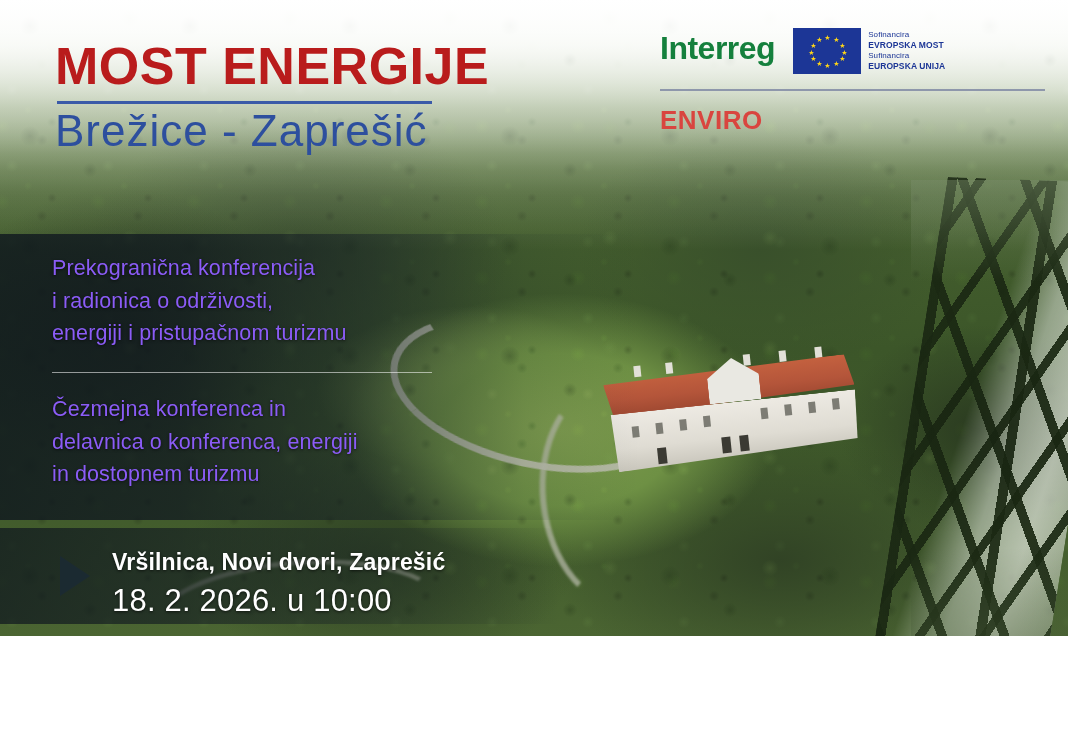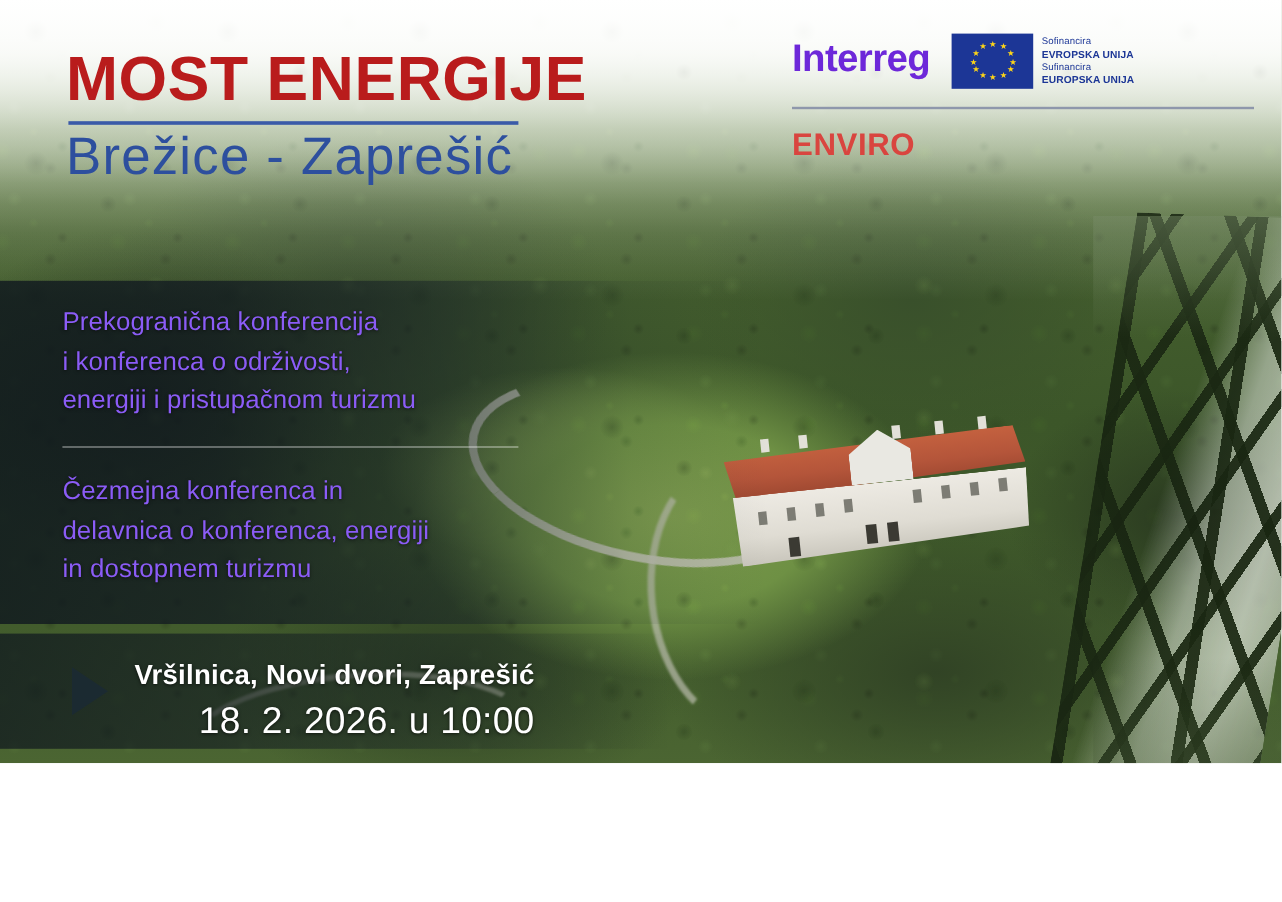--- a/index.html
+++ b/index.html
@@ -148,21 +148,21 @@
   #title-rule { width:375px; height:3px; background:#3a5aa8; margin:9px 0 3px 2px; }
   #sub-title {
     font-size:44px; color:#2d4f9e; letter-spacing:1px; line-height:1.08;
     font-family:"Liberation Sans", sans-serif;
   }
 
   
   #interreg-block { position:absolute; left:660px; top:28px; width:390px; }
   #interreg-row { display:flex; align-items:flex-start; gap:18px; }
   #interreg-word {
-    font-size:32px; font-weight:bold; color:#6d28d9; letter-spacing:-0.5px;
+    font-size:32px; font-weight:bold; color:#15803d; letter-spacing:-0.5px;
     font-family:"Liberation Sans", sans-serif; line-height:1; padding-top:4px;
   }
   #eu-flag-wrap { display:flex; align-items:flex-start; gap:7px; }
   #eu-flag { width:68px; height:46px; background:#1c3696; position:relative; flex:none; }
   #eu-flag .star { position:absolute; width:5px; height:5px; color:#ffd617; font-size:7px; line-height:5px; text-align:center; }
   #eu-text { font-size:8.5px; color:#1c3696; font-weight:bold; line-height:1.28; letter-spacing:0.1px; padding-top:2px; }
   #eu-text .thin { font-weight:normal; font-size:8px; }
   #interreg-countries {
     font-size:19px; font-weight:bold; color:#3a4fa0; margin-top:13px;
     font-family:"Liberation Sans", sans-serif;
@@ -170,21 +170,21 @@
   #interreg-rule { width:385px; height:1.5px; background:#8e97ab; margin:15px 0 0 0; }
   #enviro { font-size:26px; font-weight:bold; color:#d9453f; margin-top:14px; letter-spacing:0.5px; }
 
   
   #body-copy { position:absolute; left:52px; top:252px; width:470px; color:#8b5cf6; }
   .para { font-size:21.5px; line-height:1.52; font-weight:normal; letter-spacing:0.1px;
           text-shadow:0 1px 3px rgba(0,0,0,.6); font-family:"Liberation Sans", sans-serif; }
   #copy-rule { width:380px; height:1px; background:rgba(255,255,255,0.55); margin:22px 0 20px 0; }
 
   
-  #venue-block { position:absolute; left:60px; top:546px; display:flex; align-items:flex-start; gap:22px;text-align:right; }
+  #venue-block { position:absolute; left:60px; top:546px; display:flex; align-items:flex-start; gap:22px; }
   #venue-marker { width:0; height:0; border-left:30px solid #1b2a33; border-top:20px solid transparent;
                   border-bottom:20px solid transparent; margin-top:10px; opacity:.92; }
   #venue-text { color:#ffffff; text-shadow:0 1px 3px rgba(0,0,0,.65); }
   #venue-place { font-size:23px; font-weight:bold; line-height:1.42; letter-spacing:0.2px; }
   #venue-date  { font-size:31px; font-weight:normal; line-height:1.42; letter-spacing:0.2px; }
 
   
   #footer { position:absolute; left:0; top:636px; width:1068px; height:116px; background:#ffffff;
             display:flex; align-items:center; }
 </style>
@@ -255,33 +255,33 @@
           <span class="star" style="left:40px; top:33px;">★</span>
           <span class="star" style="left:31px; top:35px;">★</span>
           <span class="star" style="left:23px; top:33px;">★</span>
           <span class="star" style="left:17px; top:28px;">★</span>
           <span class="star" style="left:15px; top:22px;">★</span>
           <span class="star" style="left:17px; top:15px;">★</span>
           <span class="star" style="left:23px; top:9px;">★</span>
         </div>
         <div id="eu-text">
           <div class="thin">Sofinancira</div>
-          <div>EVROPSKA UNIJA</div>
+          <div>EVROPSKA MOST</div>
           <div class="thin">Sufinancira</div>
           <div>EUROPSKA UNIJA</div>
         </div>
       </div>
     </div>
     <div id="interreg-rule"></div>
     <div id="enviro">ENVIRO</div>
   </div>
 
   <div id="body-copy">
     <div class="para">Prekogranična konferencija</div>
-    <div class="para">i konferenca o održivosti,</div>
+    <div class="para">i radionica o održivosti,</div>
     <div class="para">energiji i pristupačnom turizmu</div>
     <div id="copy-rule"></div>
     <div class="para">Čezmejna konferenca in</div>
     <div class="para">delavnica o konferenca, energiji</div>
     <div class="para">in dostopnem turizmu</div>
   </div>
 
   <div id="venue-block">
     <div id="venue-marker"></div>
     <div id="venue-text">

